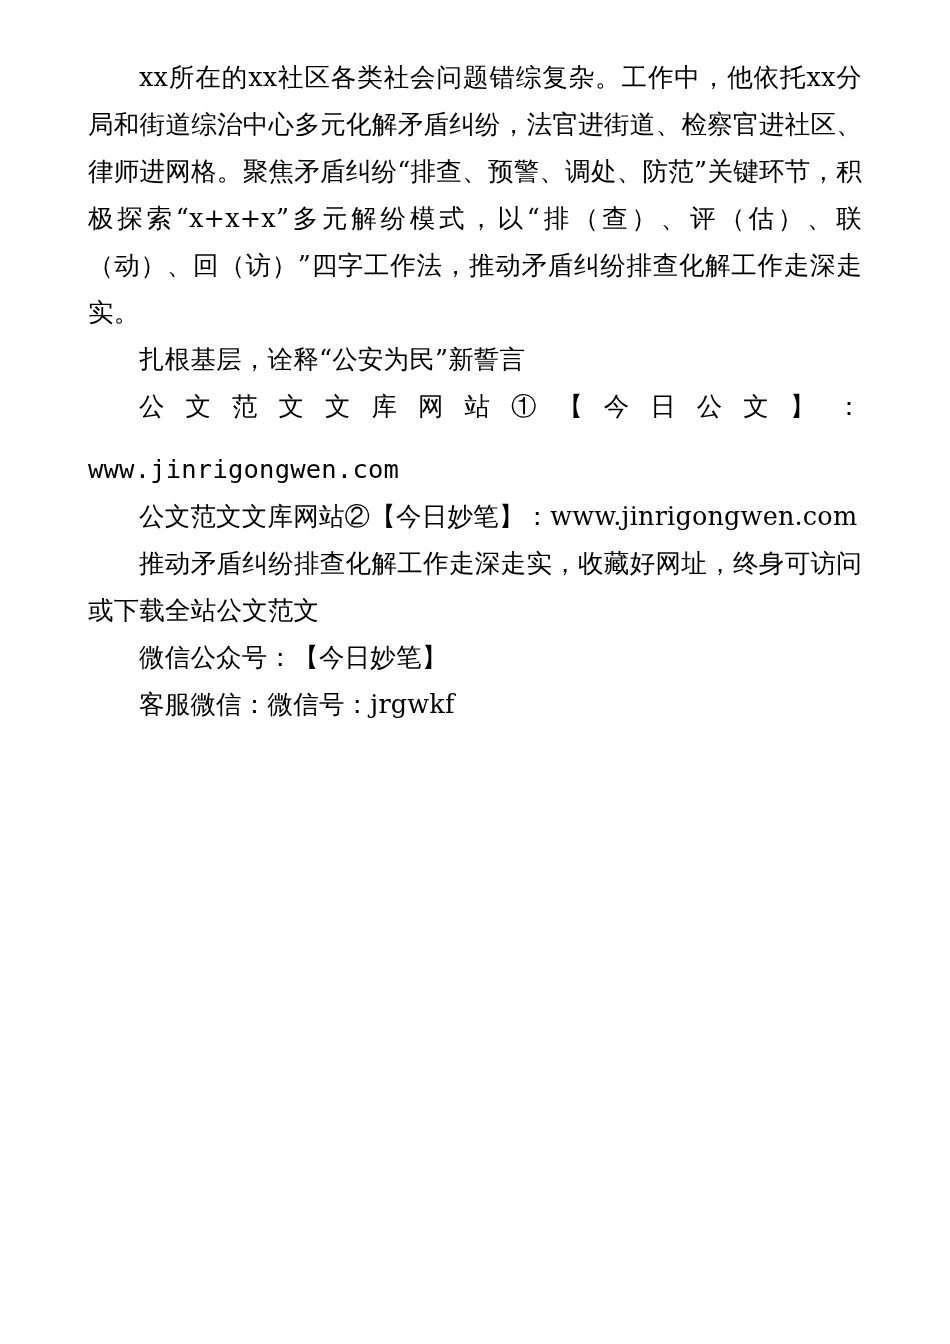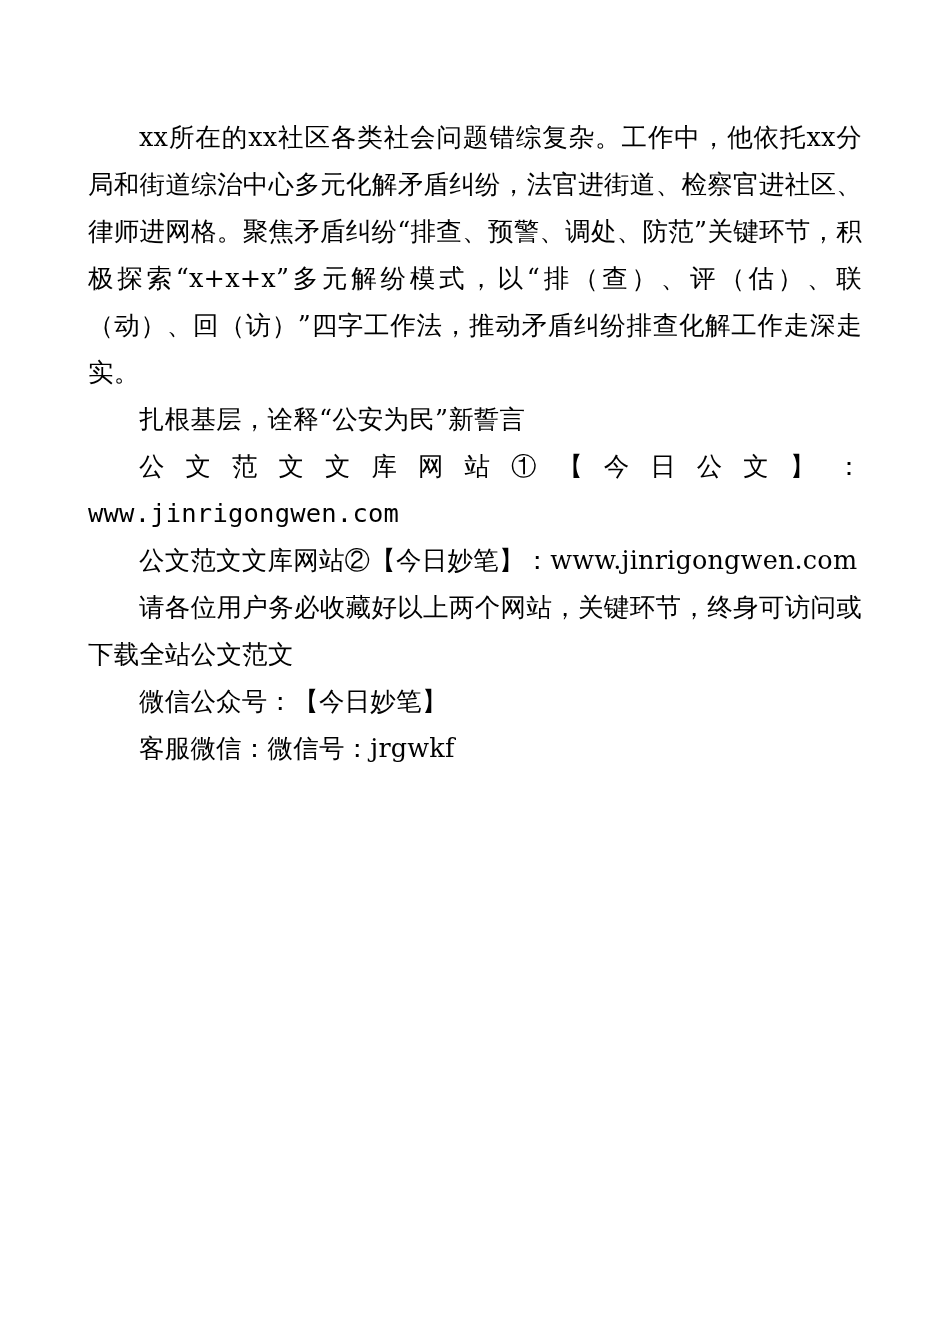--- a/index.html
+++ b/index.html
@@ -13,21 +13,21 @@
     font-family: "DejaVu Serif", "Liberation Serif", serif;
     color: #000000;
     overflow: hidden;
   }
   .page {
     position: relative;
     width: 950px;
     height: 1344px;
     background: #ffffff;
     box-sizing: border-box;
-    padding: 114px 88px 0 88px;
+    padding: 54px 88px 0 88px;
   }
   .doc-body {
     width: 774px;
   }
   p.para {
     margin: 0 0 0 0;
     font-size: 25.5px;
     line-height: 47px;
     text-align: justify;
     text-justify: inter-ideograph;
@@ -40,39 +40,40 @@
     text-align-last: justify;
     font-family: Liberation Serif, serif;
   }
   .ascii {
     font-family: "DejaVu Sans Mono", "Liberation Mono", monospace;
     font-size: 23px;
     letter-spacing: 0;
   }
   p.nofirst {
     text-indent: 0;
+    margin-top: 16px;
   }
 </style>
 </head>
 <body>
 
 <div class="page">
   <div class="doc-body">
 
     <p class="para">xx所在的xx社区各类社会问题错综复杂。工作中，他依托xx分局和街道综治中心多元化解矛盾纠纷，法官进街道、检察官进社区、律师进网格。聚焦矛盾纠纷“排查、预警、调处、防范”关键环节，积极探索“x+x+x”多元解纷模式，以“排（查）、评（估）、联（动）、回（访）”四字工作法，推动矛盾纠纷排查化解工作走深走实。</p>
 
     <p class="para">扎根基层，诠释“公安为民”新誓言</p>
 
 
     <p class="para justify-spread">公文范文文库网站①【今日公文】：</p>
 
     <p class="para nofirst ascii">www.jinrigongwen.com</p>
 
     <p class="para">公文范文文库网站②【今日妙笔】：www.jinrigongwen.com</p>
 
-    <p class="para">请各位用户务必收藏好以上两个网站，关键环节，终身可访问或下载全站公文范文</p>
+    <p class="para">推动矛盾纠纷排查化解工作走深走实，收藏好网址，终身可访问或下载全站公文范文</p>
 
     <p class="para">微信公众号：【今日妙笔】</p>
 
     <p class="para">客服微信：微信号：jrgwkf</p>
 
   </div>
 </div>
 
 </body></html>

